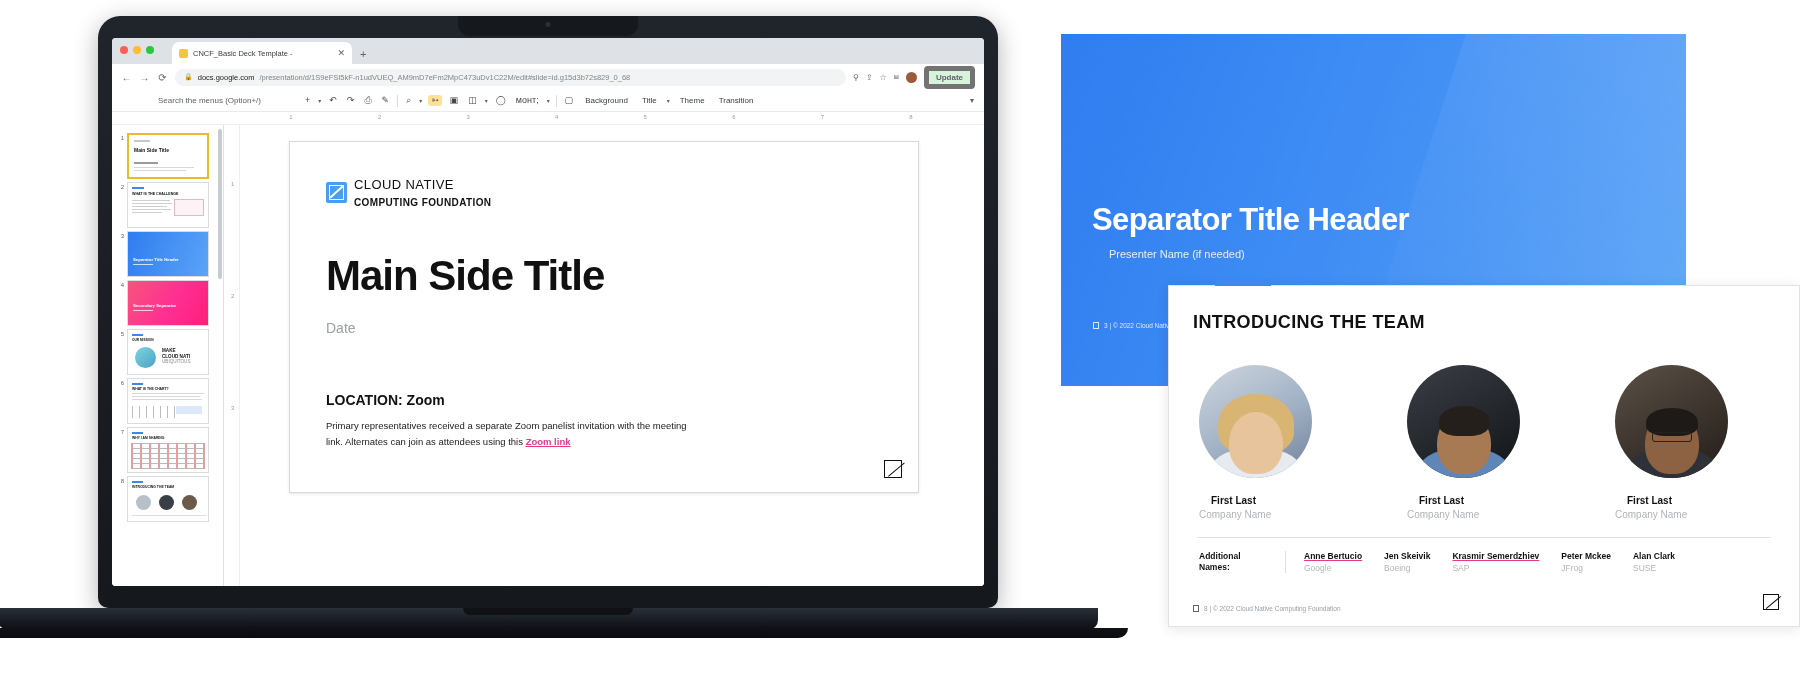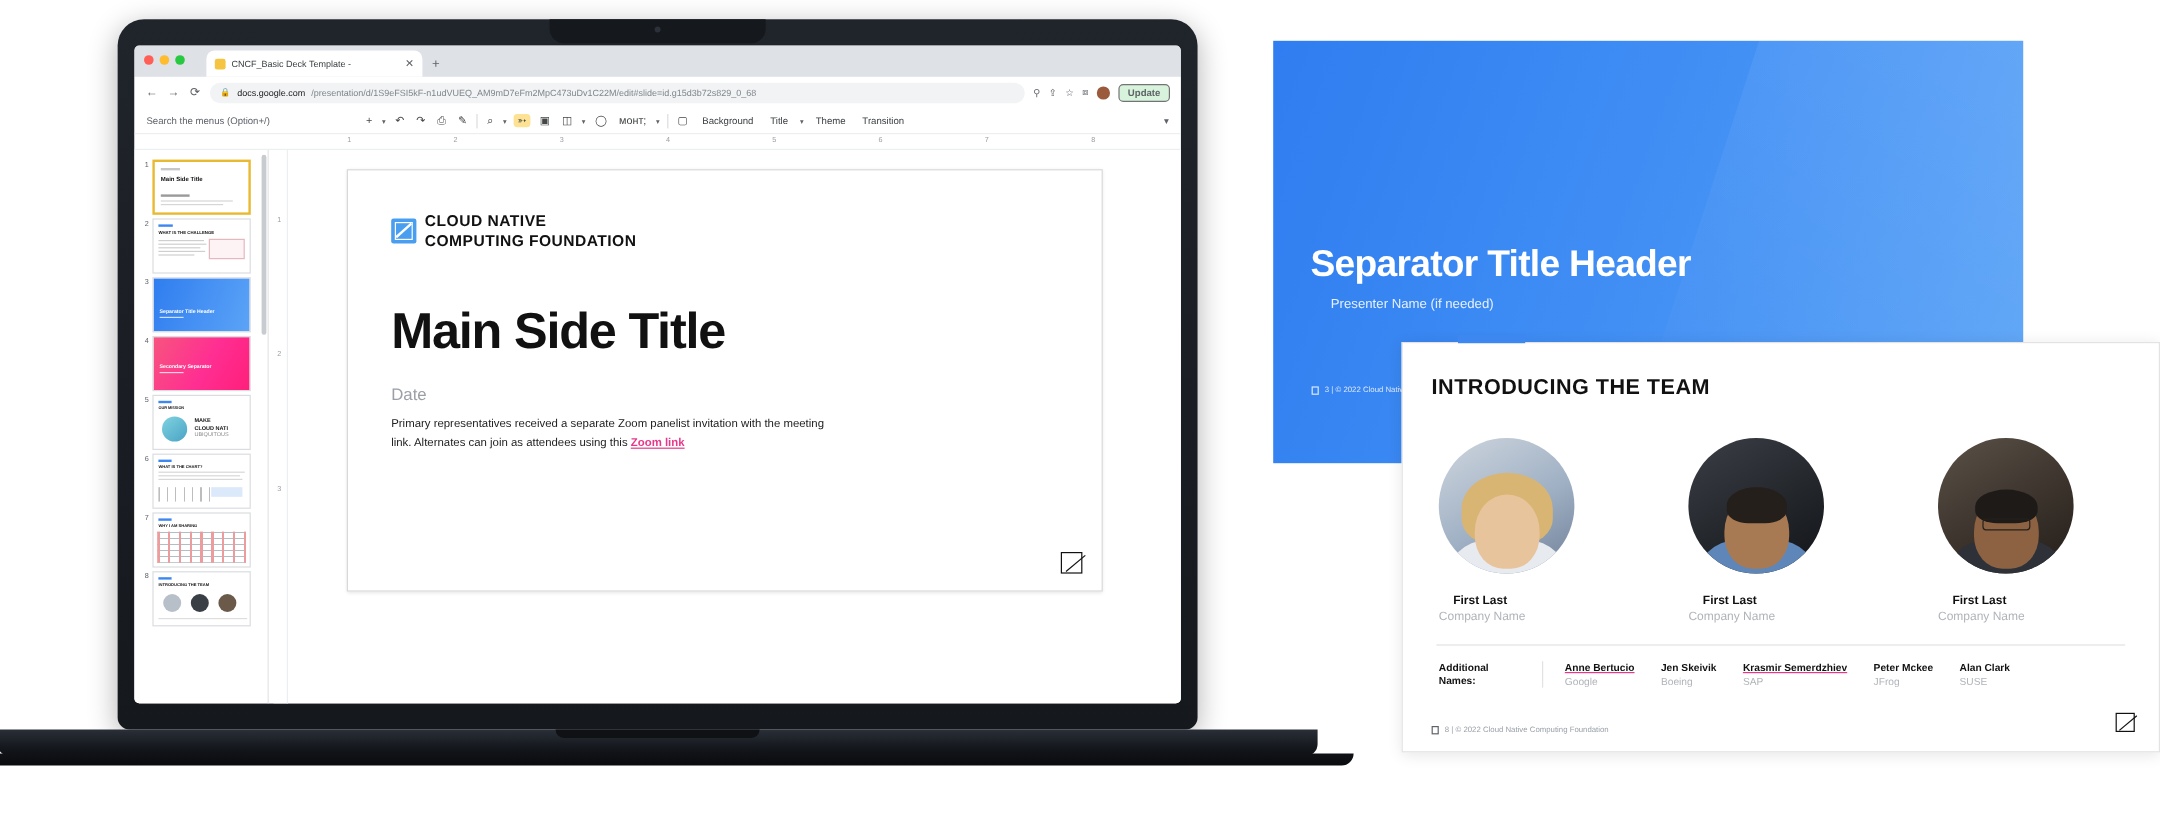--- a/index.html
+++ b/index.html
@@ -70,29 +70,29 @@
     display: flex; align-items: center; gap: 5px; padding: 0 9px; overflow: hidden;
   }
   .lock-ico { font-size: 7px; color: #5f6368; }
   .url-strong { font-size: 7.5px; color: #202124; white-space: nowrap; }
   .url-dim { font-size: 7.5px; color: #80868b; white-space: nowrap; overflow: hidden; text-overflow: ellipsis; }
   .omni-right { display: flex; align-items: center; gap: 7px; }
   .omni-right span { font-size: 8px; color: #5f6368; }
   .avatar-chip { width: 11px; height: 11px; border-radius: 50%; background: #9c5a3c; }
   .update-btn {
     background: #d8f3dc; color: #137333; font-size: 7.5px; font-weight: bold;
-    border: 1px solid #737373; border-radius: 4px; padding: 2px 7px;
+    border: 5px solid #737373; border-radius: 4px; padding: 2px 7px;
   }
 
   
   .docs-menu {
     height: 22px; background: #fff; border-bottom: 1px solid #e8eaed;
     display: flex; align-items: center; padding: 0 10px; gap: 6px;
   }
-  .menu-search { font-size: 8px; color: #5f6368; width: 175px; }
+  .menu-search { font-size: 8px; color: #5f6368; width: 175px; text-align: center; }
   .tb-sep { width: 1px; height: 12px; background: #dadce0; }
   .tb-ico { font-size: 9px; color: #444746; padding: 0 2px; line-height: 1; }
   .tb-ico.hl { background: #fde293; border-radius: 3px; padding: 1px 3px; }
   .tb-txt { font-size: 8px; color: #3c4043; padding: 0 4px; }
   .chev { font-size: 6px; color: #5f6368; }
   .menu-caret { margin-left: auto; font-size: 8px; color: #5f6368; }
 
   
   .ruler { height: 13px; background: #fff; border-bottom: 1px solid #eceff1; position: relative; }
   .ruler-inner { position: absolute; left: 120px; right: 14px; top: 0; bottom: 0; }
@@ -130,22 +130,22 @@
   }
   .cncf-mark::before, .cncf-mark::after {
     content: ""; position: absolute; background: #fff;
   }
   .cncf-mark::before { left: 3px; top: 3px; right: 3px; bottom: 3px; background: transparent; border: 1.5px solid #fff; }
   .cncf-mark::after {
     left: 2px; top: 9px; width: 17px; height: 2.2px; background: #fff;
     transform: rotate(-42deg); transform-origin: center;
   }
   .cncf-text { line-height: 1.05; }
-  .cncf-l1 { font-size: 13px; font-weight: bold; letter-spacing: .4px; color: #111; }
-  .cncf-l2 { font-size: 13px; font-weight: bold; letter-spacing: .38px; color: #111; }
+  .cncf-l1 { font-size: 13px; font-weight: normal; letter-spacing: .4px; color: #111; }
+  .cncf-l2 { font-size: 10px; font-weight: bold; letter-spacing: .38px; color: #111; }
   .slide-title { font-size: 42px; font-weight: bold; color: #111; margin-top: 42px; letter-spacing: -1px; }
   .slide-date { font-size: 14px; color: #9aa0a6; margin-top: 20px; }
   .slide-loc { font-size: 14px; font-weight: bold; color: #111; margin-top: 56px; }
   .slide-body { font-size: 9.5px; color: #222; line-height: 1.75; margin-top: 10px; max-width: 400px; }
   .slide-link { color: #e8388a; font-weight: bold; text-decoration: underline; }
   .slide-badge {
     position: absolute; right: 16px; bottom: 14px; width: 18px; height: 18px;
     border: 1px solid #111; display: block;
   }
   .slide-badge::after {
@@ -422,20 +422,21 @@
             <div class="slide">
               <div class="cncf-logo">
                 <span class="cncf-mark"></span>
                 <span class="cncf-text">
                   <span class="cncf-l1">CLOUD NATIVE</span><br>
                   <span class="cncf-l2">COMPUTING FOUNDATION</span>
                 </span>
               </div>
               <div class="slide-title">Main Side Title</div>
               <div class="slide-date">Date</div>
+              <div class="slide-loc">LOCATION: Zoom</div>
               <div class="slide-body">
                 <span>Primary representatives received a separate Zoom panelist invitation with the meeting</span><br>
                 <span>link. Alternates can join as attendees using this </span><span class="slide-link">Zoom link</span>
               </div>
               <span class="slide-badge"></span>
             </div>
           </div>
         </div>
 
       </div>

